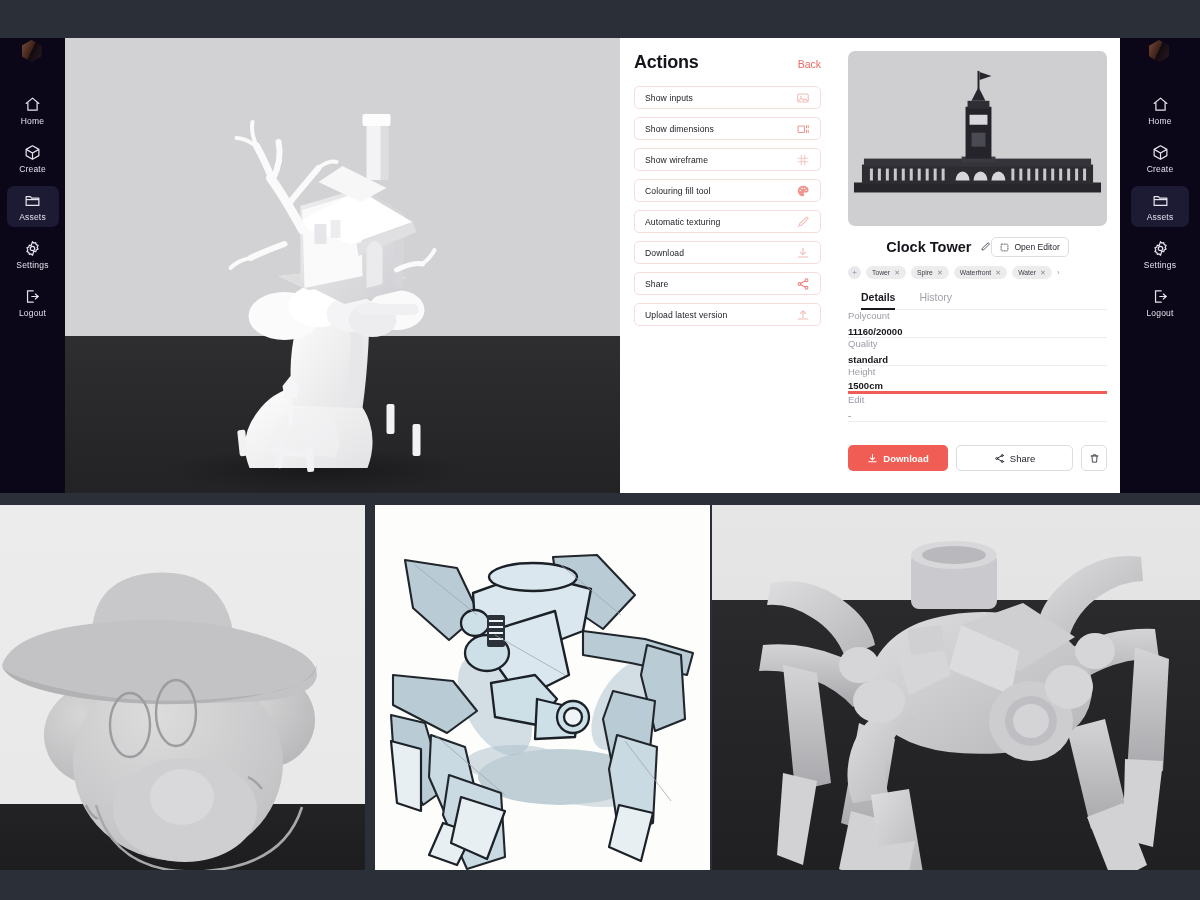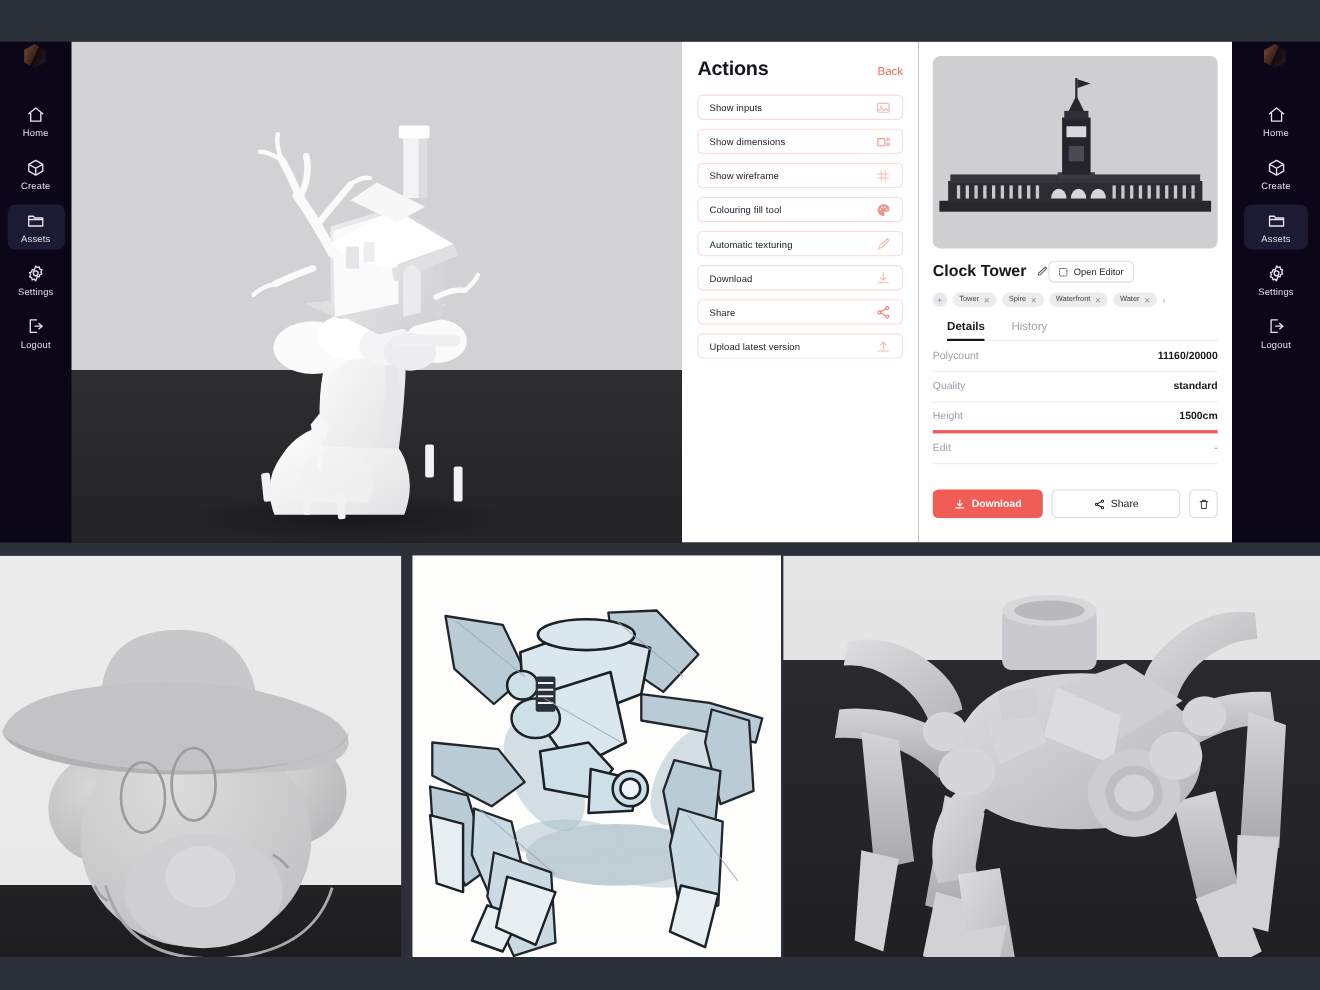--- a/index.html
+++ b/index.html
@@ -71,21 +71,21 @@
   
   .details-panel {
     flex: 0 0 285px; width: 285px; background: #fff; padding: 13px 13px 0 13px;
     position: relative; overflow: hidden;
   }
   .thumb {
     width: 100%; height: 175px; border-radius: 7px; background: #cfcfd2;
     position: relative; overflow: hidden; margin-bottom: 11px;
   }
   .thumb svg { position: absolute; left: 0; bottom: 22px; width: 100%; }
-  .title-row { display: flex; align-items: center; justify-content: flex-start; margin-bottom: 9px; }
+  .title-row { display: flex; align-items: center; justify-content: center; margin-bottom: 9px; }
   .title-left { display: flex; align-items: center; gap: 8px; }
   .asset-title { font-size: 14.5px; font-weight: 700; color: #15151c; }
   .pencil { width: 12px; height: 12px; cursor: pointer; }
   .pencil svg { width: 12px; height: 12px; display: block; }
   .open-editor {
     display: flex; align-items: center; gap: 5px; border: 1px solid #dcdce1;
     border-radius: 5px; padding: 4px 8px; font-size: 8.5px; color: #25252e;
     background: #fff; cursor: pointer; white-space: nowrap;
   }
   .open-editor .ic { width: 9px; height: 9px; }
@@ -102,22 +102,22 @@
   }
   .tag .x { font-size: 7px; color: #8d8d98; }
   .tag-more { font-size: 8px; color: #9a9aa4; cursor: pointer; }
   .tabs { display: flex; gap: 24px; border-bottom: 1px solid #ededf0; margin-bottom: 0; margin-left: 13px; }
   .tab { font-size: 10.5px; padding-bottom: 6px; color: #a2a2ac; cursor: pointer; position: relative; }
   .tab.active { color: #17171e; font-weight: 700; }
   .tab.active::after {
     content: ""; position: absolute; left: 0; right: 0; bottom: -1px; height: 2.4px; background: #17171e;
   }
   .prop-row {
-    display: flex; align-items: center; justify-content: space-between;
-    height: 28px; border-bottom: 1px solid #ededf0; position: relative;
+    display: flex; align-items: flex-start; justify-content: space-between;
+    height: 28px; border-bottom: 1px solid #ededf0; position: relative; flex-direction: column;
   }
   .prop-row .k { font-size: 9.5px; color: #9d9da8; }
   .prop-row .v { font-size: 9.5px; color: #15151c; font-weight: 700; }
   .prop-row.highlight { border-bottom: 3.5px solid #ef5d55; }
   .prop-row .v.dash { font-weight: 400; color: #7d7d88; }
   .btn-row { display: flex; align-items: center; gap: 8px; position: absolute; left: 13px; right: 13px; bottom: 22px; }
   .btn {
     height: 26px; border-radius: 5px; display: flex; align-items: center; justify-content: center;
     gap: 5px; font-size: 9.5px; cursor: pointer; white-space: nowrap;
   }

